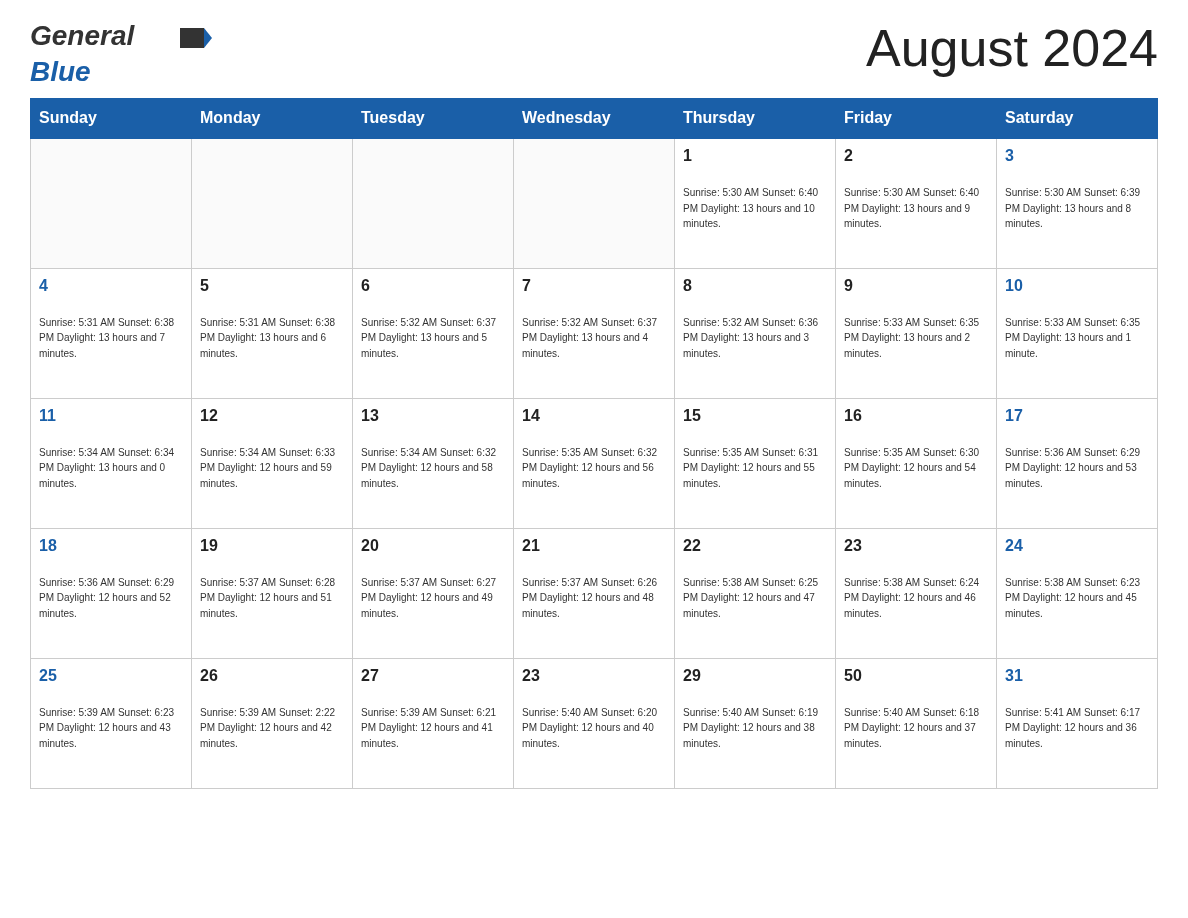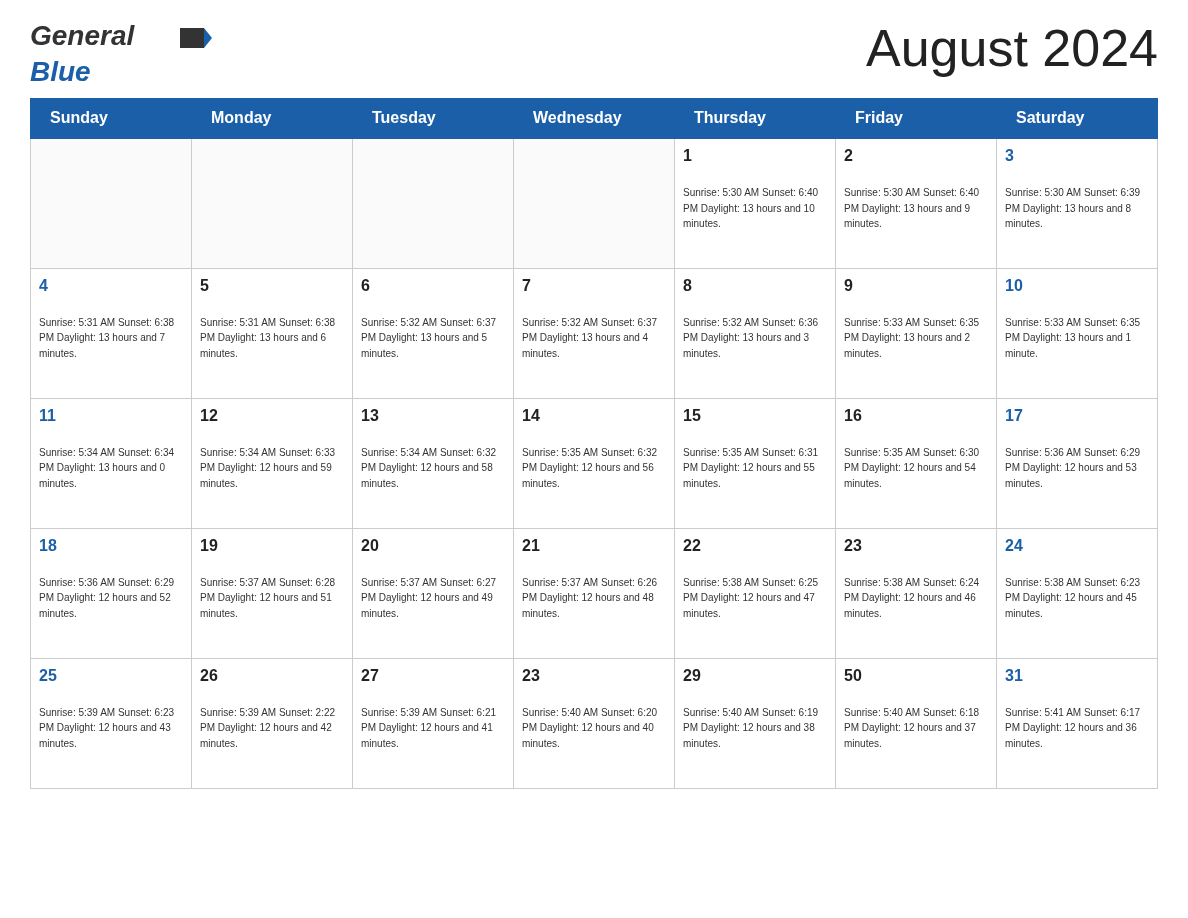--- a/index.html
+++ b/index.html
@@ -48,21 +48,21 @@
       font-weight: normal;
     }
     table {
       width: 100%;
       border-collapse: collapse;
       margin-top: 8px;
     }
     thead tr th {
       background-color: #1a5fa8;
       color: #fff;
-      padding: 10px 19px;
+      padding: 10px 8px;
       font-size: 16px;
       font-weight: bold;
       text-align: left;
       border: 1px solid #1a5fa8;
     }
     tbody tr td {
       vertical-align: top;
       padding: 8px 8px 12px 8px;
       border: 1px solid #ccc;
       font-size: 13px;

